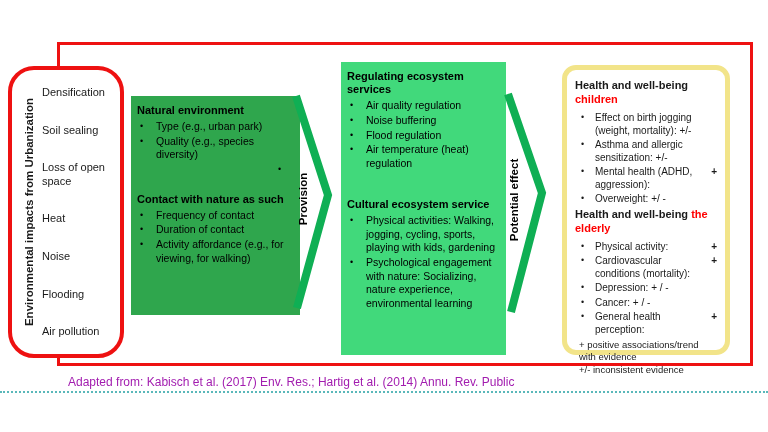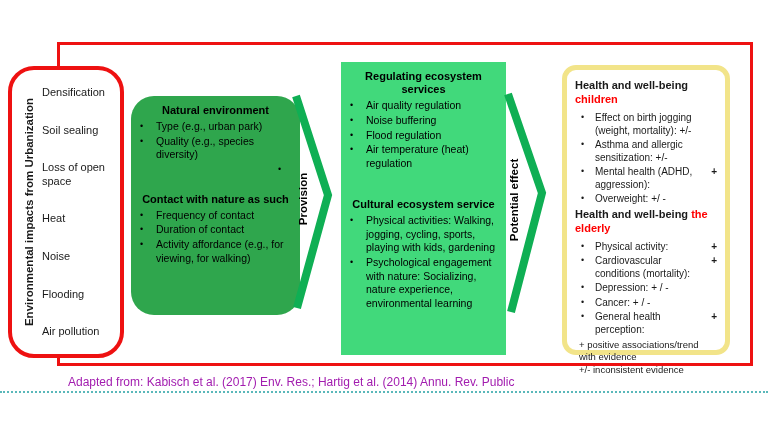--- a/index.html
+++ b/index.html
@@ -17,24 +17,24 @@
             border:4px solid var(--red);border-radius:26px;}
   .vlabel{position:absolute;left:17px;top:50%;
           transform:translate(-50%,-50%) rotate(-90deg);
           white-space:nowrap;font-weight:bold;font-size:11.5px;}
   .impact-list{position:absolute;left:30px;top:16px;bottom:14px;right:4px;
                display:flex;flex-direction:column;justify-content:space-between;
                font-size:11px;line-height:1.25;}
 
   
   .gbox{padding:6px 6px 4px 6px;font-size:10.5px;line-height:1.3;color:#000;}
-  .natural-box{left:131px;top:96px;width:157px;height:209px;background:var(--darkGreen);border-radius:23px;}
+  .natural-box{left:131px;top:96px;width:157px;height:209px;background:var(--darkGreen);}
   .reg-box{left:341px;top:62px;width:153px;height:119px;background:var(--brightGreen);}
   .cult-box{left:341px;top:190px;width:153px;height:155px;background:var(--brightGreen);}
-  .gbox .btitle{font-weight:bold;text-align:center;font-size:11px;line-height:1.2;margin:2px 0 3px 0;}
+  .gbox .btitle{font-weight:bold;font-size:11px;line-height:1.2;margin:2px 0 3px 0;}
   .gbox .spacer{height:13px;}
 
   
   .li{display:flex;align-items:flex-start;margin:0 0 1px 0;justify-content:flex-end;}
   .li .bullet{width:8px;flex:0 0 8px;margin-left:3px;margin-right:8px;font-size:9px;line-height:1.5;}
   .li .txt{flex:1;}
   .li .mark{font-weight:bold;margin-left:4px;}
 
   
   .arrow-label{position:absolute;transform:translate(-50%,-50%) rotate(-90deg);

